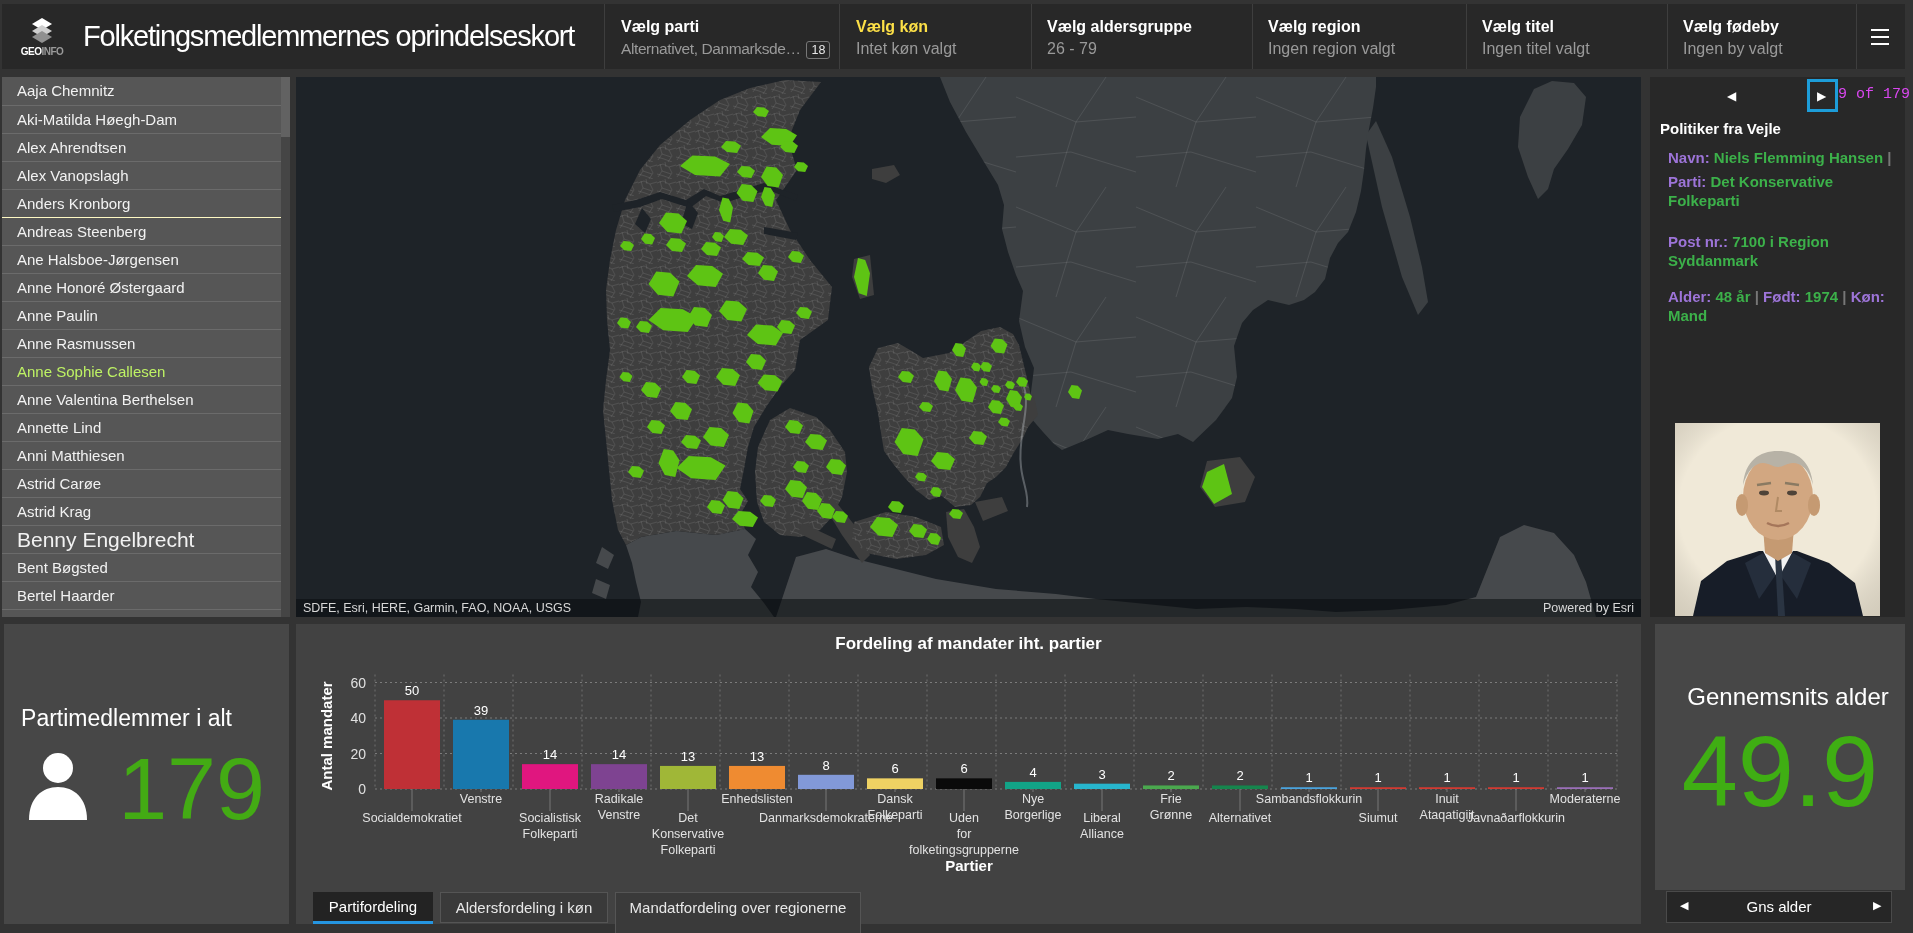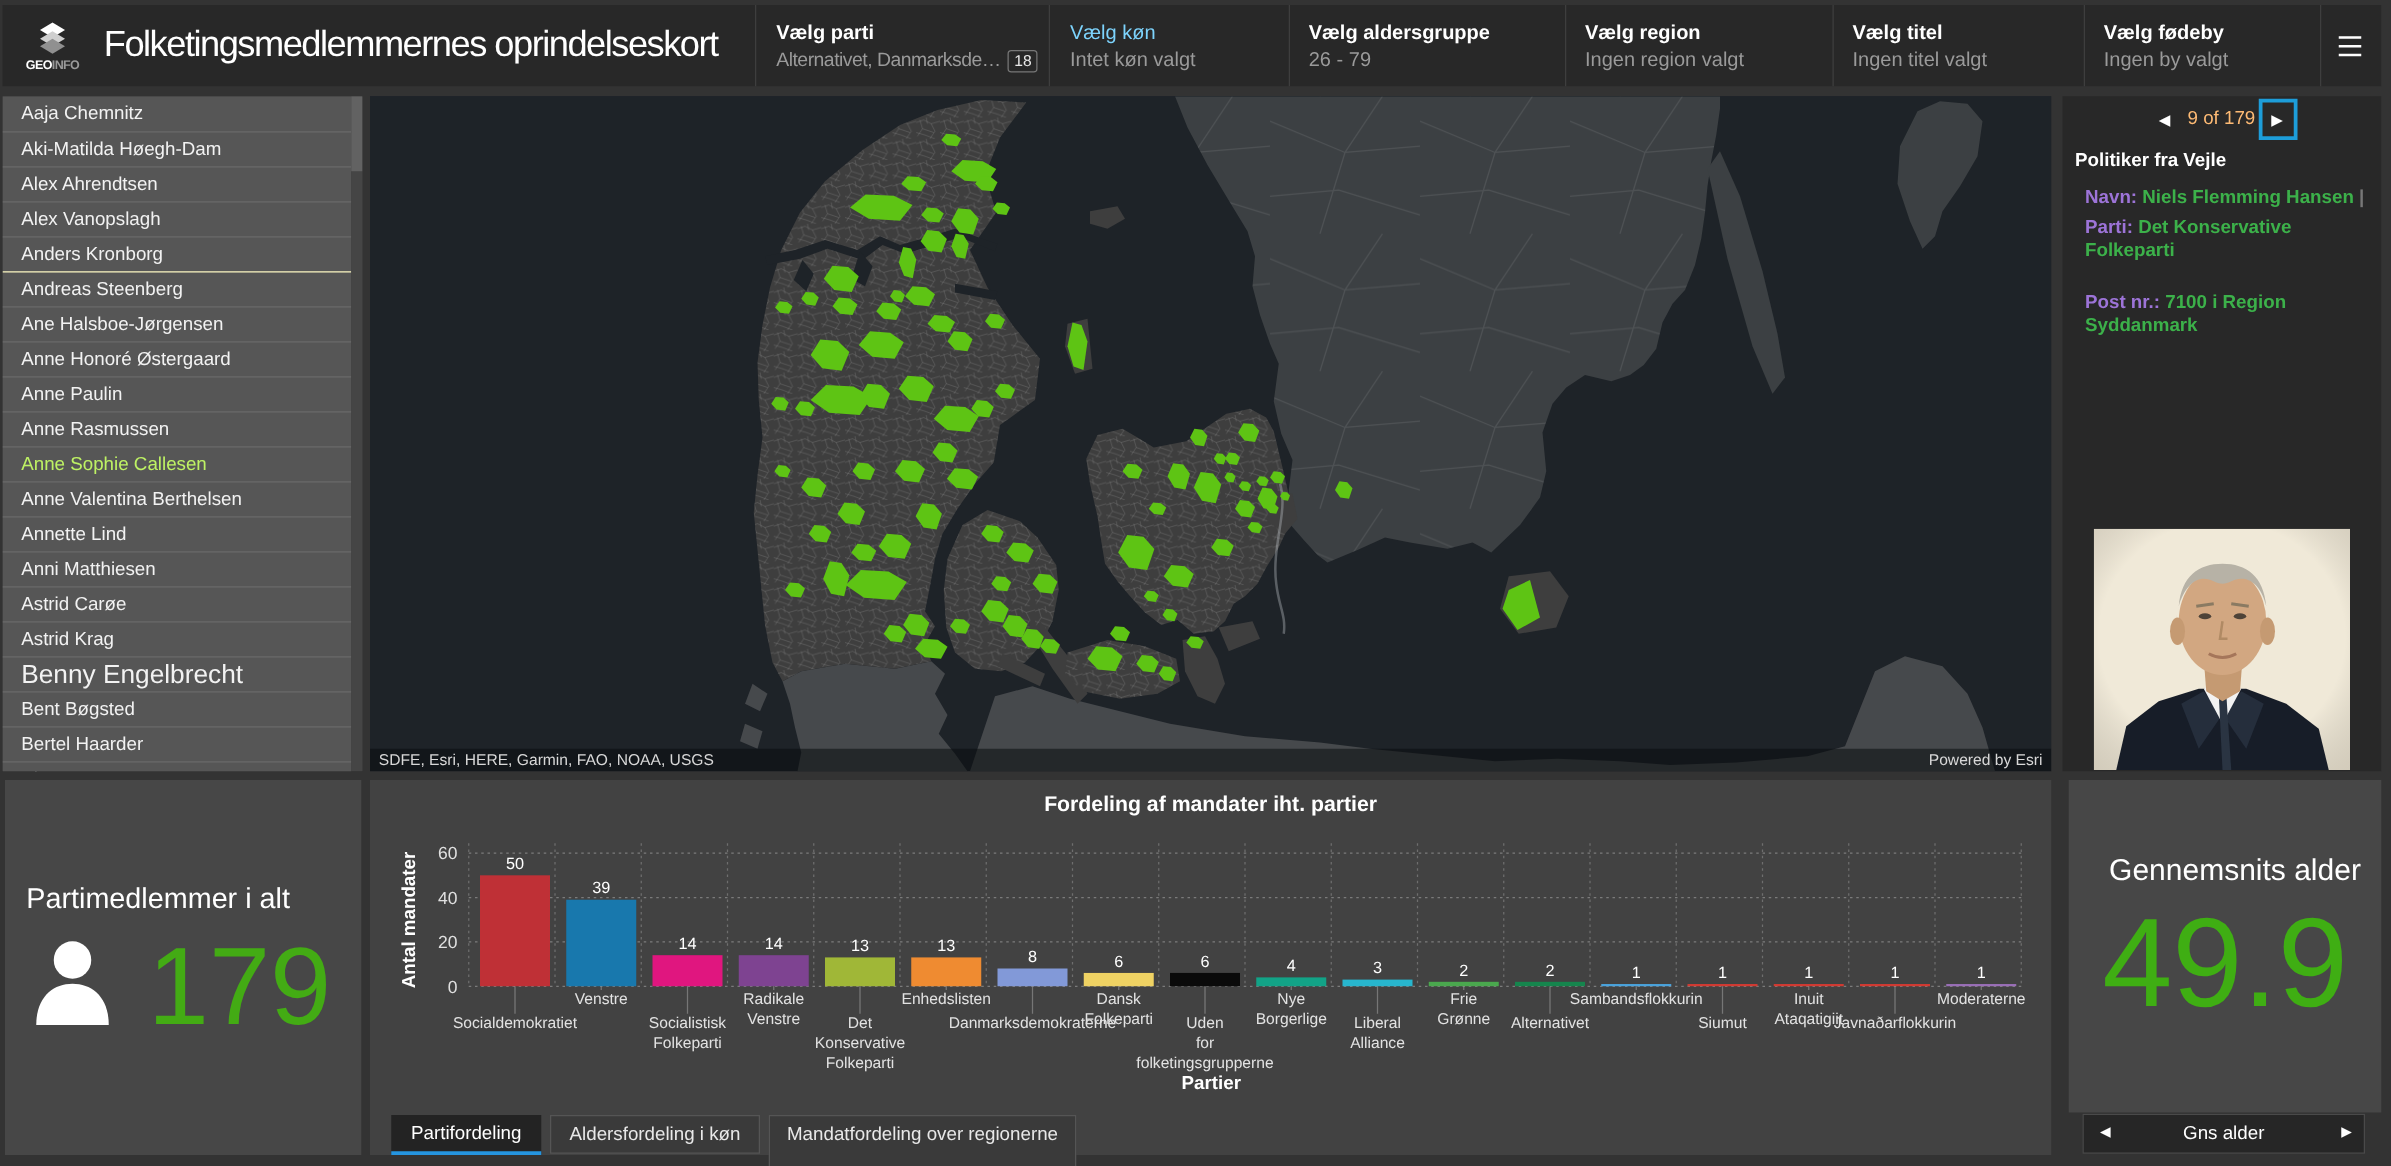--- a/index.html
+++ b/index.html
@@ -30,21 +30,21 @@
   <div class="abs" style="left:1252px;top:4px;width:1px;height:65px;background:#3e3e3e;"></div>
   <div class="abs" style="left:1466px;top:4px;width:1px;height:65px;background:#3e3e3e;"></div>
   <div class="abs" style="left:1667px;top:4px;width:1px;height:65px;background:#3e3e3e;"></div>
   <div class="abs" style="left:1856px;top:4px;width:1px;height:65px;background:#3e3e3e;"></div>
 
   <div class="abs sel" style="left:621px;top:18px;">
     <div style="font-size:16px;font-weight:bold;color:#ffffff;">Vælg parti</div>
     <div style="font-size:15.5px;color:#9a9a9a;margin-top:4px;letter-spacing:-0.4px;">Alternativet, Danmarksde… <span style="display:inline-block;border:1px solid #777;border-radius:3px;color:#e8e8e8;font-size:12.5px;padding:1px 4px;margin-left:2px;letter-spacing:0;">18</span></div>
   </div>
   <div class="abs sel" style="left:856px;top:18px;">
-    <div style="font-size:16px;font-weight:normal;color:#7dd3fc;">Vælg køn</div>
+    <div style="font-size:16px;font-weight:bold;color:#fde047;">Vælg køn</div>
     <div style="font-size:16px;color:#9a9a9a;margin-top:4px;">Intet køn valgt</div>
   </div>
   <div class="abs sel" style="left:1047px;top:18px;">
     <div style="font-size:16px;font-weight:bold;color:#ffffff;">Vælg aldersgruppe</div>
     <div style="font-size:16px;color:#9a9a9a;margin-top:4px;">26 - 79</div>
   </div>
   <div class="abs sel" style="left:1268px;top:18px;">
     <div style="font-size:16px;font-weight:bold;color:#ffffff;">Vælg region</div>
     <div style="font-size:16px;color:#9a9a9a;margin-top:4px;">Ingen region valgt</div>
   </div>
@@ -248,28 +248,29 @@
           <path d="M634,415 L637,410 L642.4,410.5 L646,414 L643.6,420 L637.6,419.25 Z"></path>
           <path d="M619,400 L622,395.5 L627.4,395.95 L631,399.1 L628.6,404.5 L622.6,403.825 Z"></path>
         </g>
     </svg>
     
     <div class="abs" style="left:0;top:522px;height:18px;width:1345px;background:rgba(10,12,14,0.55);color:#d8d8d8;font-size:12.5px;line-height:18px;padding-left:7px;">SDFE, Esri, HERE, Garmin, FAO, NOAA, USGS<span style="float:right;padding-right:7px;">Powered by Esri</span></div>
   </div>
 
   <div class="panel" id="info" style="left:1650px;top:77px;width:255px;height:540px;"></div>
   <div class="abs" style="left:1727px;top:89px;color:#ffffff;font-size:12px;">◀</div>
-  <div class="abs" style="left:1750px;top:86px;color:#fdba74;font-size:15px;">9 of 179</div>
+  <div class="abs" style="left:1838px;top:86px;color:#d946ef;font-size:15px;font-family:Liberation Mono, monospace;">9 of 179</div>
   <div class="abs" style="left:1807px;top:79px;width:31px;height:33px;border:3px solid #1d9dd9;"></div>
   <div class="abs" style="left:1817px;top:89px;color:#ffffff;font-size:12px;">▶</div>
   <div class="abs" style="left:1660px;top:120px;color:#ffffff;font-size:15px;font-weight:bold;">Politiker fra Vejle</div>
   <div class="abs" style="left:1668px;top:148px;width:225px;font-size:15px;font-weight:bold;line-height:19px;color:#3cb14a;">
     <div><span style="color:#9d74d8;">Navn:</span> Niels Flemming Hansen <span style="color:#777;">|</span></div>
     <div style="margin-top:5px;"><span style="color:#9d74d8;">Parti:</span> Det Konservative Folkeparti</div>
     <div style="margin-top:22px;"><span style="color:#9d74d8;">Post nr.:</span> 7100 i Region Syddanmark</div>
+    <div style="margin-top:17px;"><span style="color:#9d74d8;">Alder:</span> 48 år <span style="color:#777;">|</span> <span style="color:#9d74d8;">Født:</span> 1974 <span style="color:#777;">|</span> <span style="color:#9d74d8;">Køn:</span> Mand</div>
   </div>
 
   <div class="abs" style="left:1675px;top:423px;width:205px;height:193px;">
     <svg width="205" height="193" viewBox="0 0 205 193">
       <rect width="205" height="193" fill="#f0e9d8"></rect>
       <rect width="205" height="193" fill="url(#vign)"></rect>
       <defs>
         <radialGradient id="vign" cx="0.5" cy="0.45" r="0.8">
           <stop offset="0.6" stop-color="rgba(0,0,0,0)"></stop>
           <stop offset="1" stop-color="rgba(120,110,90,0.25)"></stop>

